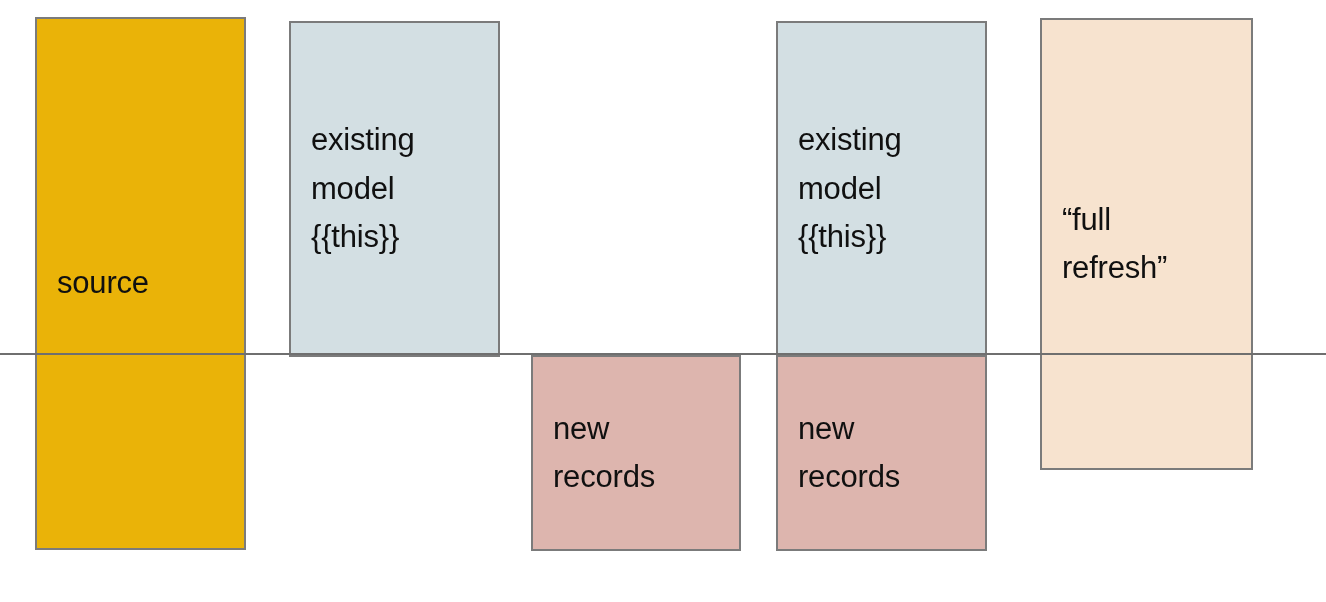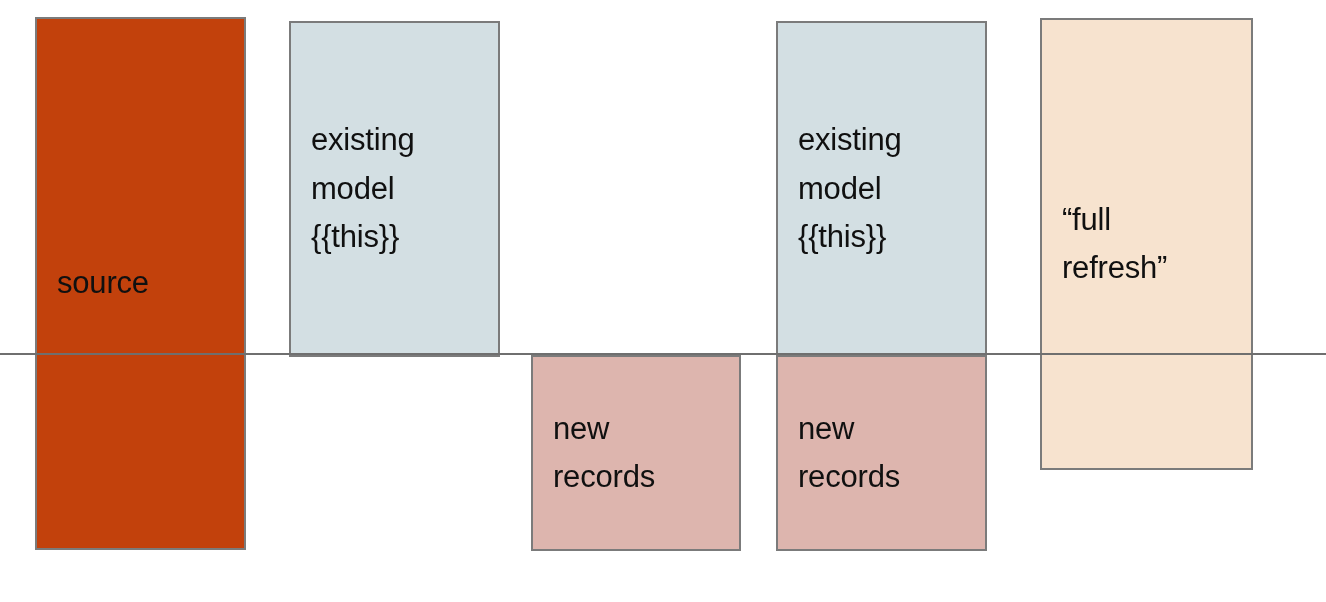--- a/index.html
+++ b/index.html
@@ -48,21 +48,21 @@
   .layer-boxes { position: absolute; inset: 0; }
   .layer-line  { position: absolute; inset: 0; pointer-events: none; }
 </style>
 </head>
 <body>
 
 <div id="canvas" style="width: 1326px; height: 602px; background: rgb(255, 255, 255);">
 
   <div class="layer-boxes">
 
-    <div class="node" style="left: 35px; top: 17px; width: 211px; height: 533px; background: #c2410c; border-color: rgb(123, 123, 123);">
+    <div class="node" style="left: 35px; top: 17px; width: 211px; height: 533px; background: #eab308; border-color: rgb(123, 123, 123);">
       <div class="node-label" style="color: rgb(16, 16, 16);">source</div>
     </div>
 
     <div class="node" style="left: 289px; top: 21px; width: 211px; height: 336px; background: rgb(211, 223, 227); border-color: rgb(123, 123, 123);">
       <div class="node-label" style="color: rgb(16, 16, 16);">existing
 model
 {{this}}</div>
     </div>
 
     <div class="node" style="left: 531px; top: 355px; width: 210px; height: 196px; background: rgb(221, 181, 174); border-color: rgb(123, 123, 123);">

